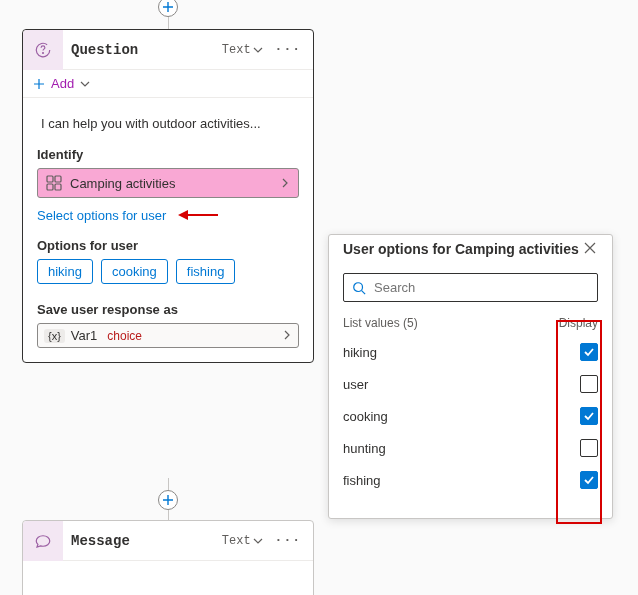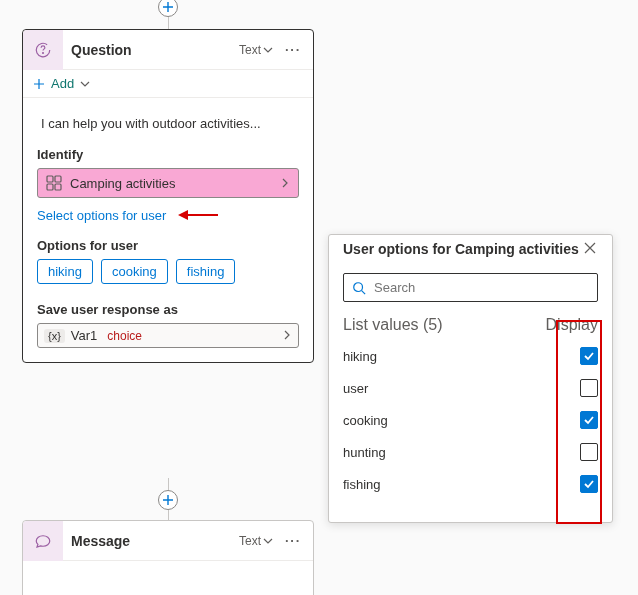--- a/index.html
+++ b/index.html
@@ -38,35 +38,36 @@
     width: 292px;
   }
   .card.secondary { border: 1px solid #c8c6c4; }
   .card-header {
     display: flex;
     align-items: center;
     gap: 8px;
     padding: 0 8px 0 0;
     border-bottom: 1px solid #edebe9;
     height: 40px;
+    font-family: Liberation Mono, monospace;
   }
   .header-icon {
     width: 40px; height: 40px;
     background: #f3e7f3;
     display: flex; align-items: center; justify-content: center;
     border-top-left-radius: 4px;
   }
   .header-title { font-weight: 600; flex: 1; font-size: 14px; }
   .header-type { font-size: 12px; color: #605e5c; display: flex; align-items: center; gap: 2px; cursor: pointer;}
   .header-more { padding: 0 4px; cursor: pointer; color: #605e5c; letter-spacing: 1px; font-weight: bold;}
   .sub-row {
     display: flex; align-items: center;
     padding: 6px 10px;
     border-bottom: 1px solid #edebe9;
-    color: #0f766e;
+    color: #a21caf;
     gap: 6px;
     cursor: pointer;
     font-size: 13px;
   }
   .card-body { padding: 10px 14px 14px; }
   .prompt-text { margin: 8px 0 16px 4px; color: #323130; }
   .section-label { font-weight: 600; margin: 6px 0 6px 0; font-size: 13px;}
   .pill-select {
     border: 1px solid #8a8886;
     border-radius: 3px;
@@ -125,21 +126,21 @@
     border-radius: 2px;
     display: flex; align-items: center; gap: 6px;
     padding: 5px 8px;
   }
   .search-box input {
     border: none; outline: none; flex: 1; font-size: 13px; font-family: inherit;
     background: transparent;
   }
   .list-head {
     display: flex; align-items: flex-end; margin-top: 14px;
-    font-size: 16px; color: #605e5c;
+    font-size: 12px; color: #605e5c;
   }
   .list-head .lh-left { flex: 1; }
   .list-rows { margin-top: 6px; }
   .list-row {
     display: flex; align-items: center;
     padding: 7px 0;
     font-size: 13px;
   }
   .list-row .lv { flex: 1; }
   .chk {

